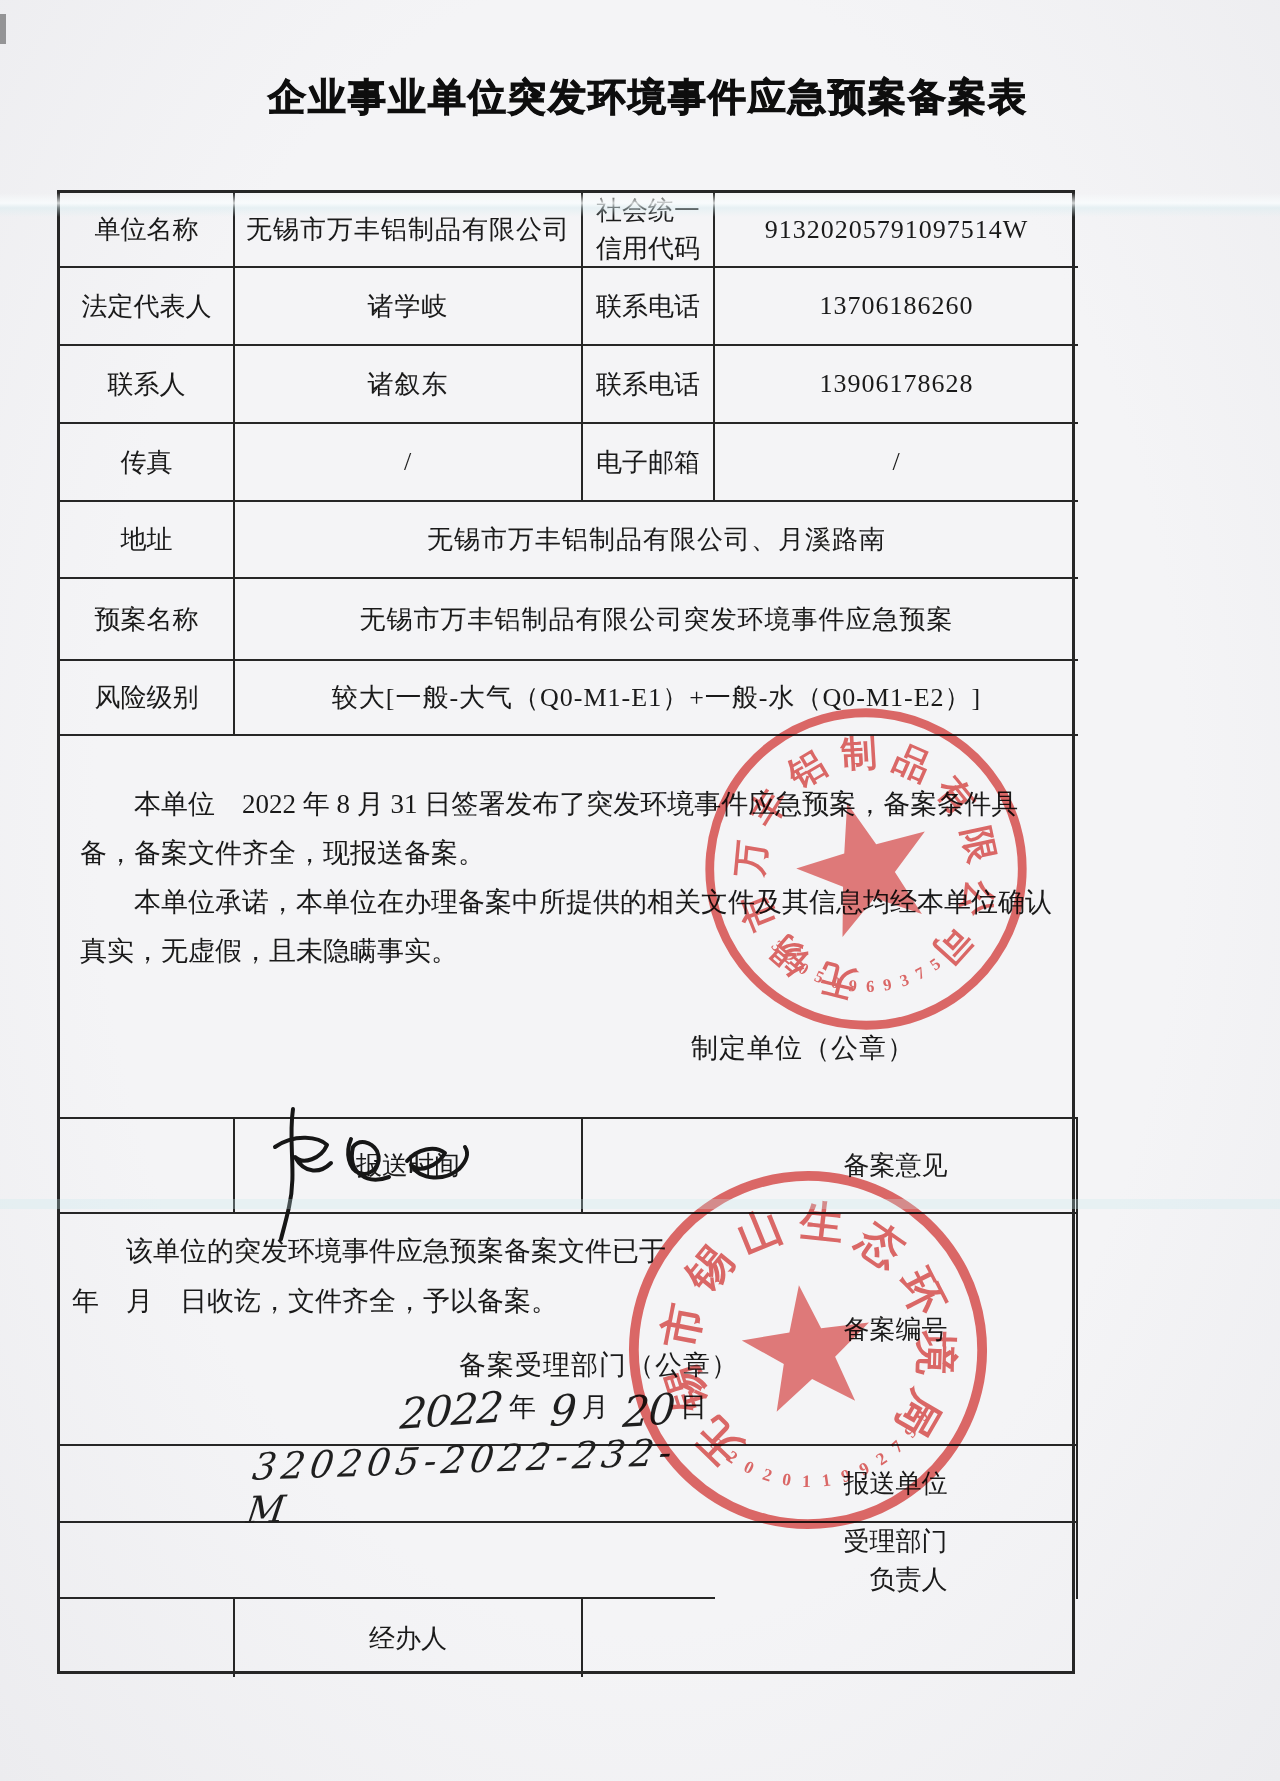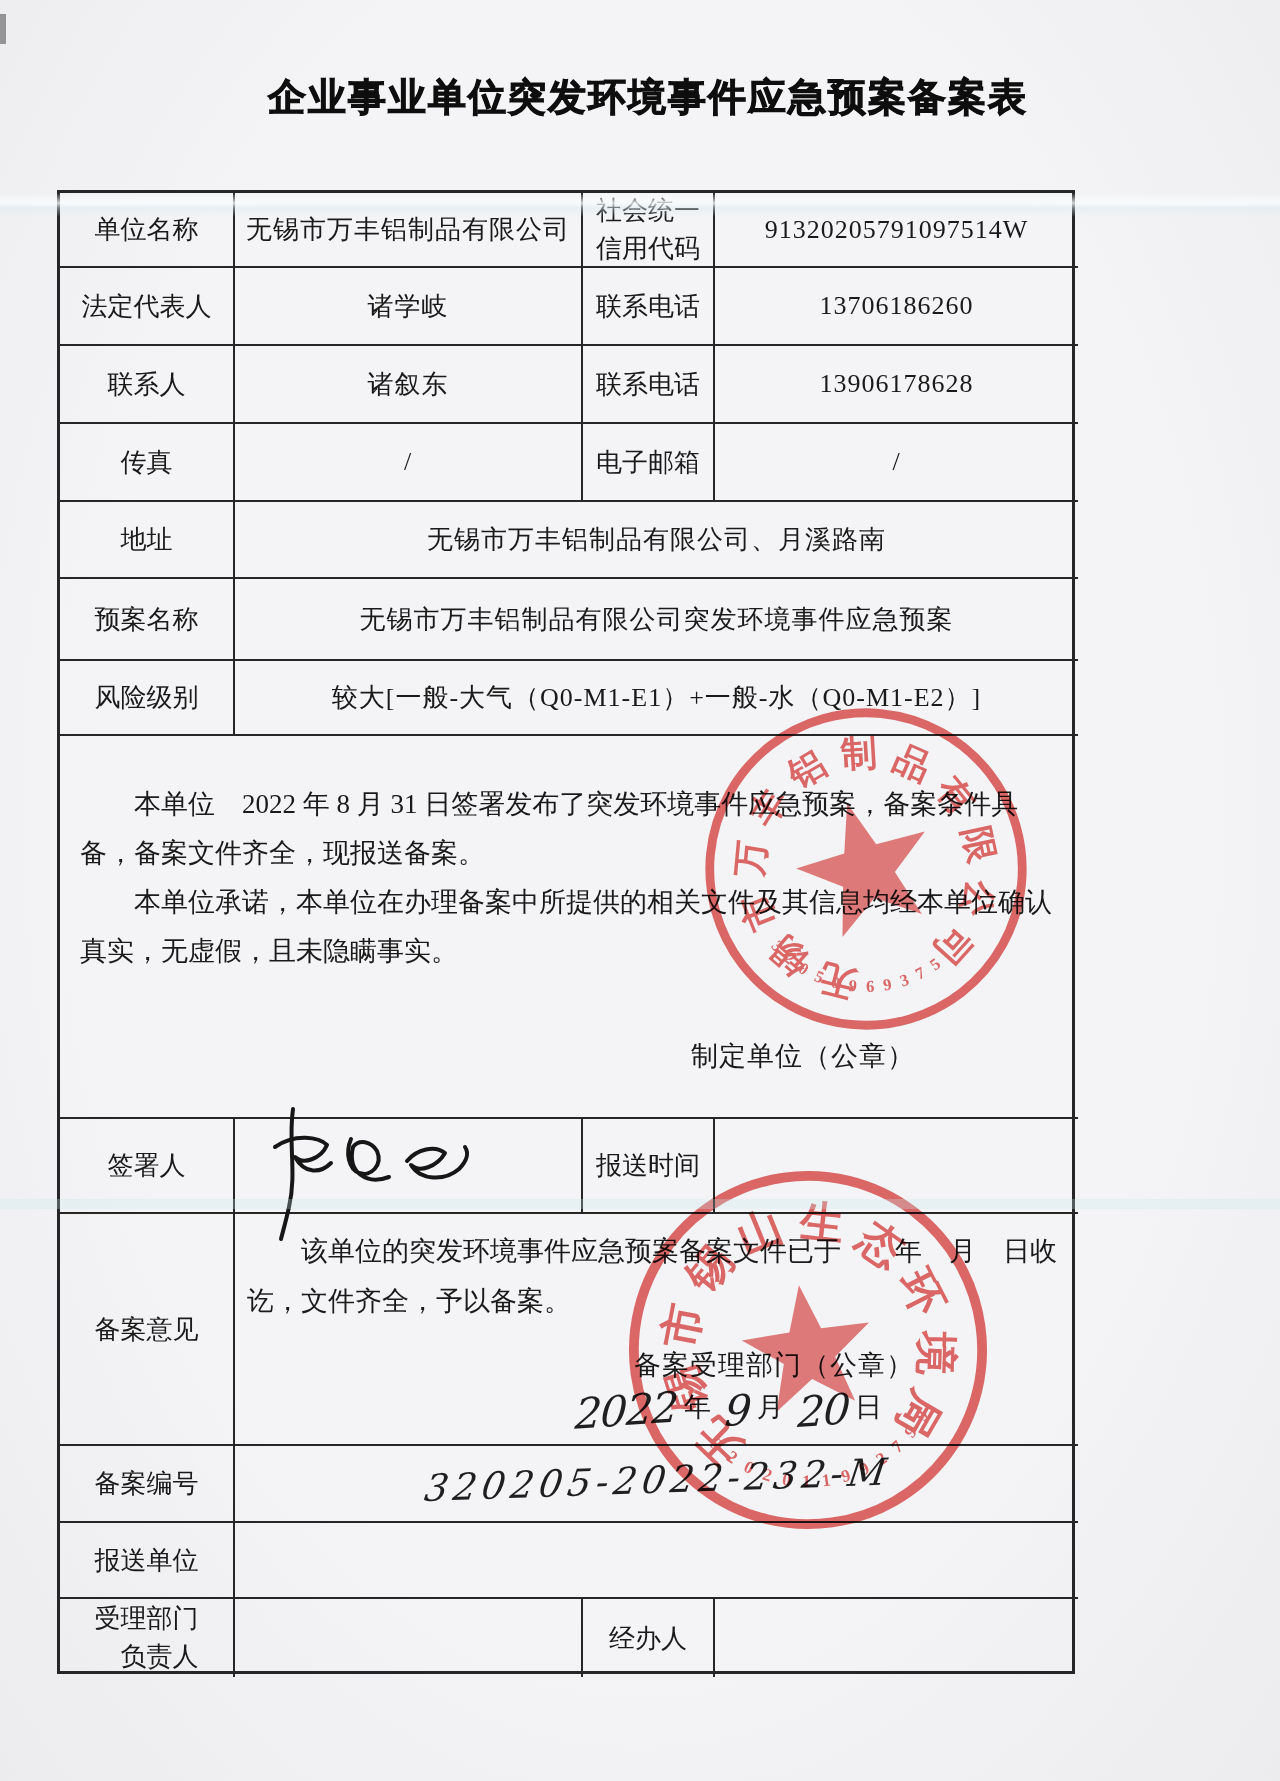--- a/index.html
+++ b/index.html
@@ -36,21 +36,21 @@
   .pre{white-space:pre-line;text-align:right;line-height:1.45;}
   .val{letter-spacing:1px;text-align:center;}
   
   .decl{
     display:block;padding:44px 20px 0 20px;font-size:27px;line-height:49px;
   }
   .decl p{margin:0;text-indent:2em;}
   .seal-caption{
     position:absolute;font-size:27px;letter-spacing:1px;white-space:nowrap;
   }
-  .decl .seal-caption{left:631px;top:296px;}
+  .decl .seal-caption{left:631px;top:288px;}
   
   .review{display:block;padding:12px 12px 0 12px;font-size:27px;line-height:50px;}
   .review p{margin:0;text-indent:2em;}
   .review .seal-caption{left:399px;top:126px;}
   .date-line{
     position:absolute;left:340px;top:168px;display:flex;align-items:flex-end;
     font-size:27px;white-space:nowrap;
   }
   .date-line .unit{margin:0 14px 4px 6px;}
   
@@ -163,23 +163,20 @@
     <div class="cell span3 lc val">
         <span>较大[一般-大气（Q0-M1-E1）+一般-水（Q0-M1-E2）]</span>
       </div>
 
     <div class="cell span4 lc decl">
       <p>本单位　2022 年 8 月 31 日签署发布了突发环境事件应急预案，备案条件具备，备案文件齐全，现报送备案。</p>
       <p>本单位承诺，本单位在办理备案中所提供的相关文件及其信息均经本单位确认真实，无虚假，且未隐瞒事实。</p>
       <div class="seal-caption">制定单位（公章）</div>
     </div>
 
-    <div class="cell">
-        <span>签署人</span>
-      </div>
     <div class="cell"></div>
     <div class="cell">
         <span>报送时间</span>
       </div>
     <div class="cell lc">
         <span></span>
       </div>
 
     <div class="cell">
         <span>备案意见</span>

